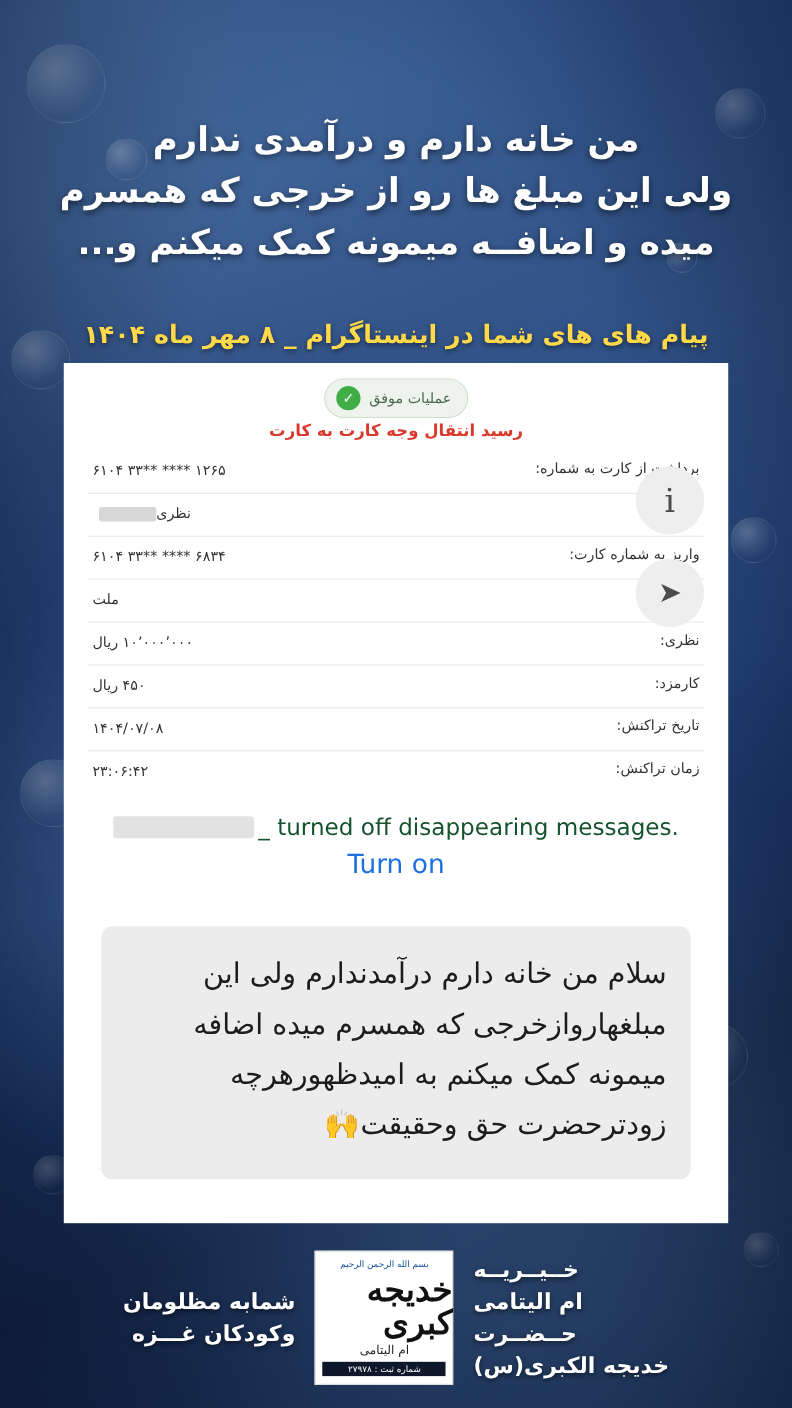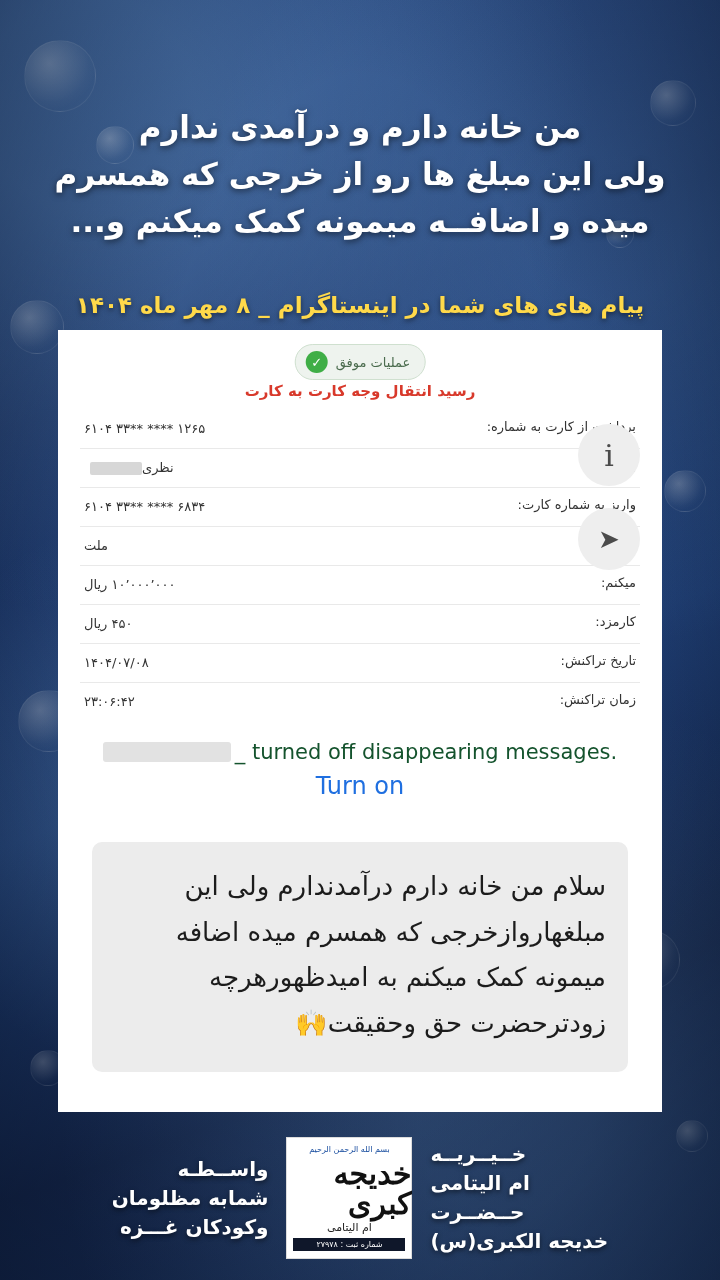--- a/index.html
+++ b/index.html
@@ -178,21 +178,21 @@
       </div>
       <div class="row">
         <span class="lbl">واریز به شماره کارت:</span>
         <span class="val">۶۱۰۴ ۳۳** **** ۶۸۳۴</span>
       </div>
       <div class="row">
         <span class="lbl">نام بانک:</span>
         <span class="val fa">ملت</span>
       </div>
       <div class="row">
-        <span class="lbl">میکنم:</span>
+        <span class="lbl">نظری:</span>
         <span class="val fa">۱۰٬۰۰۰٬۰۰۰ ریال</span>
       </div>
       <div class="row">
         <span class="lbl">کارمزد:</span>
         <span class="val fa">۴۵۰ ریال</span>
       </div>
       <div class="row">
         <span class="lbl">تاریخ تراکنش:</span>
         <span class="val">۱۴۰۴/۰۷/۰۸</span>
       </div>
@@ -232,17 +232,16 @@
   </div>
 
   <div class="logo">
     <div class="top">بسم الله الرحمن الرحیم</div>
     <div class="mid">خدیجه کبری</div>
     <div class="sub">ام الیتامی</div>
     <div class="bar">شماره ثبت : ۲۷۹۷۸</div>
   </div>
 
   <div class="foot-col left">
-    <div>واســطـه</div>
     <div>شمابه مظلومان</div>
     <div>وکودکان غـــزه</div>
   </div>
 </div>
 
 </body></html>

